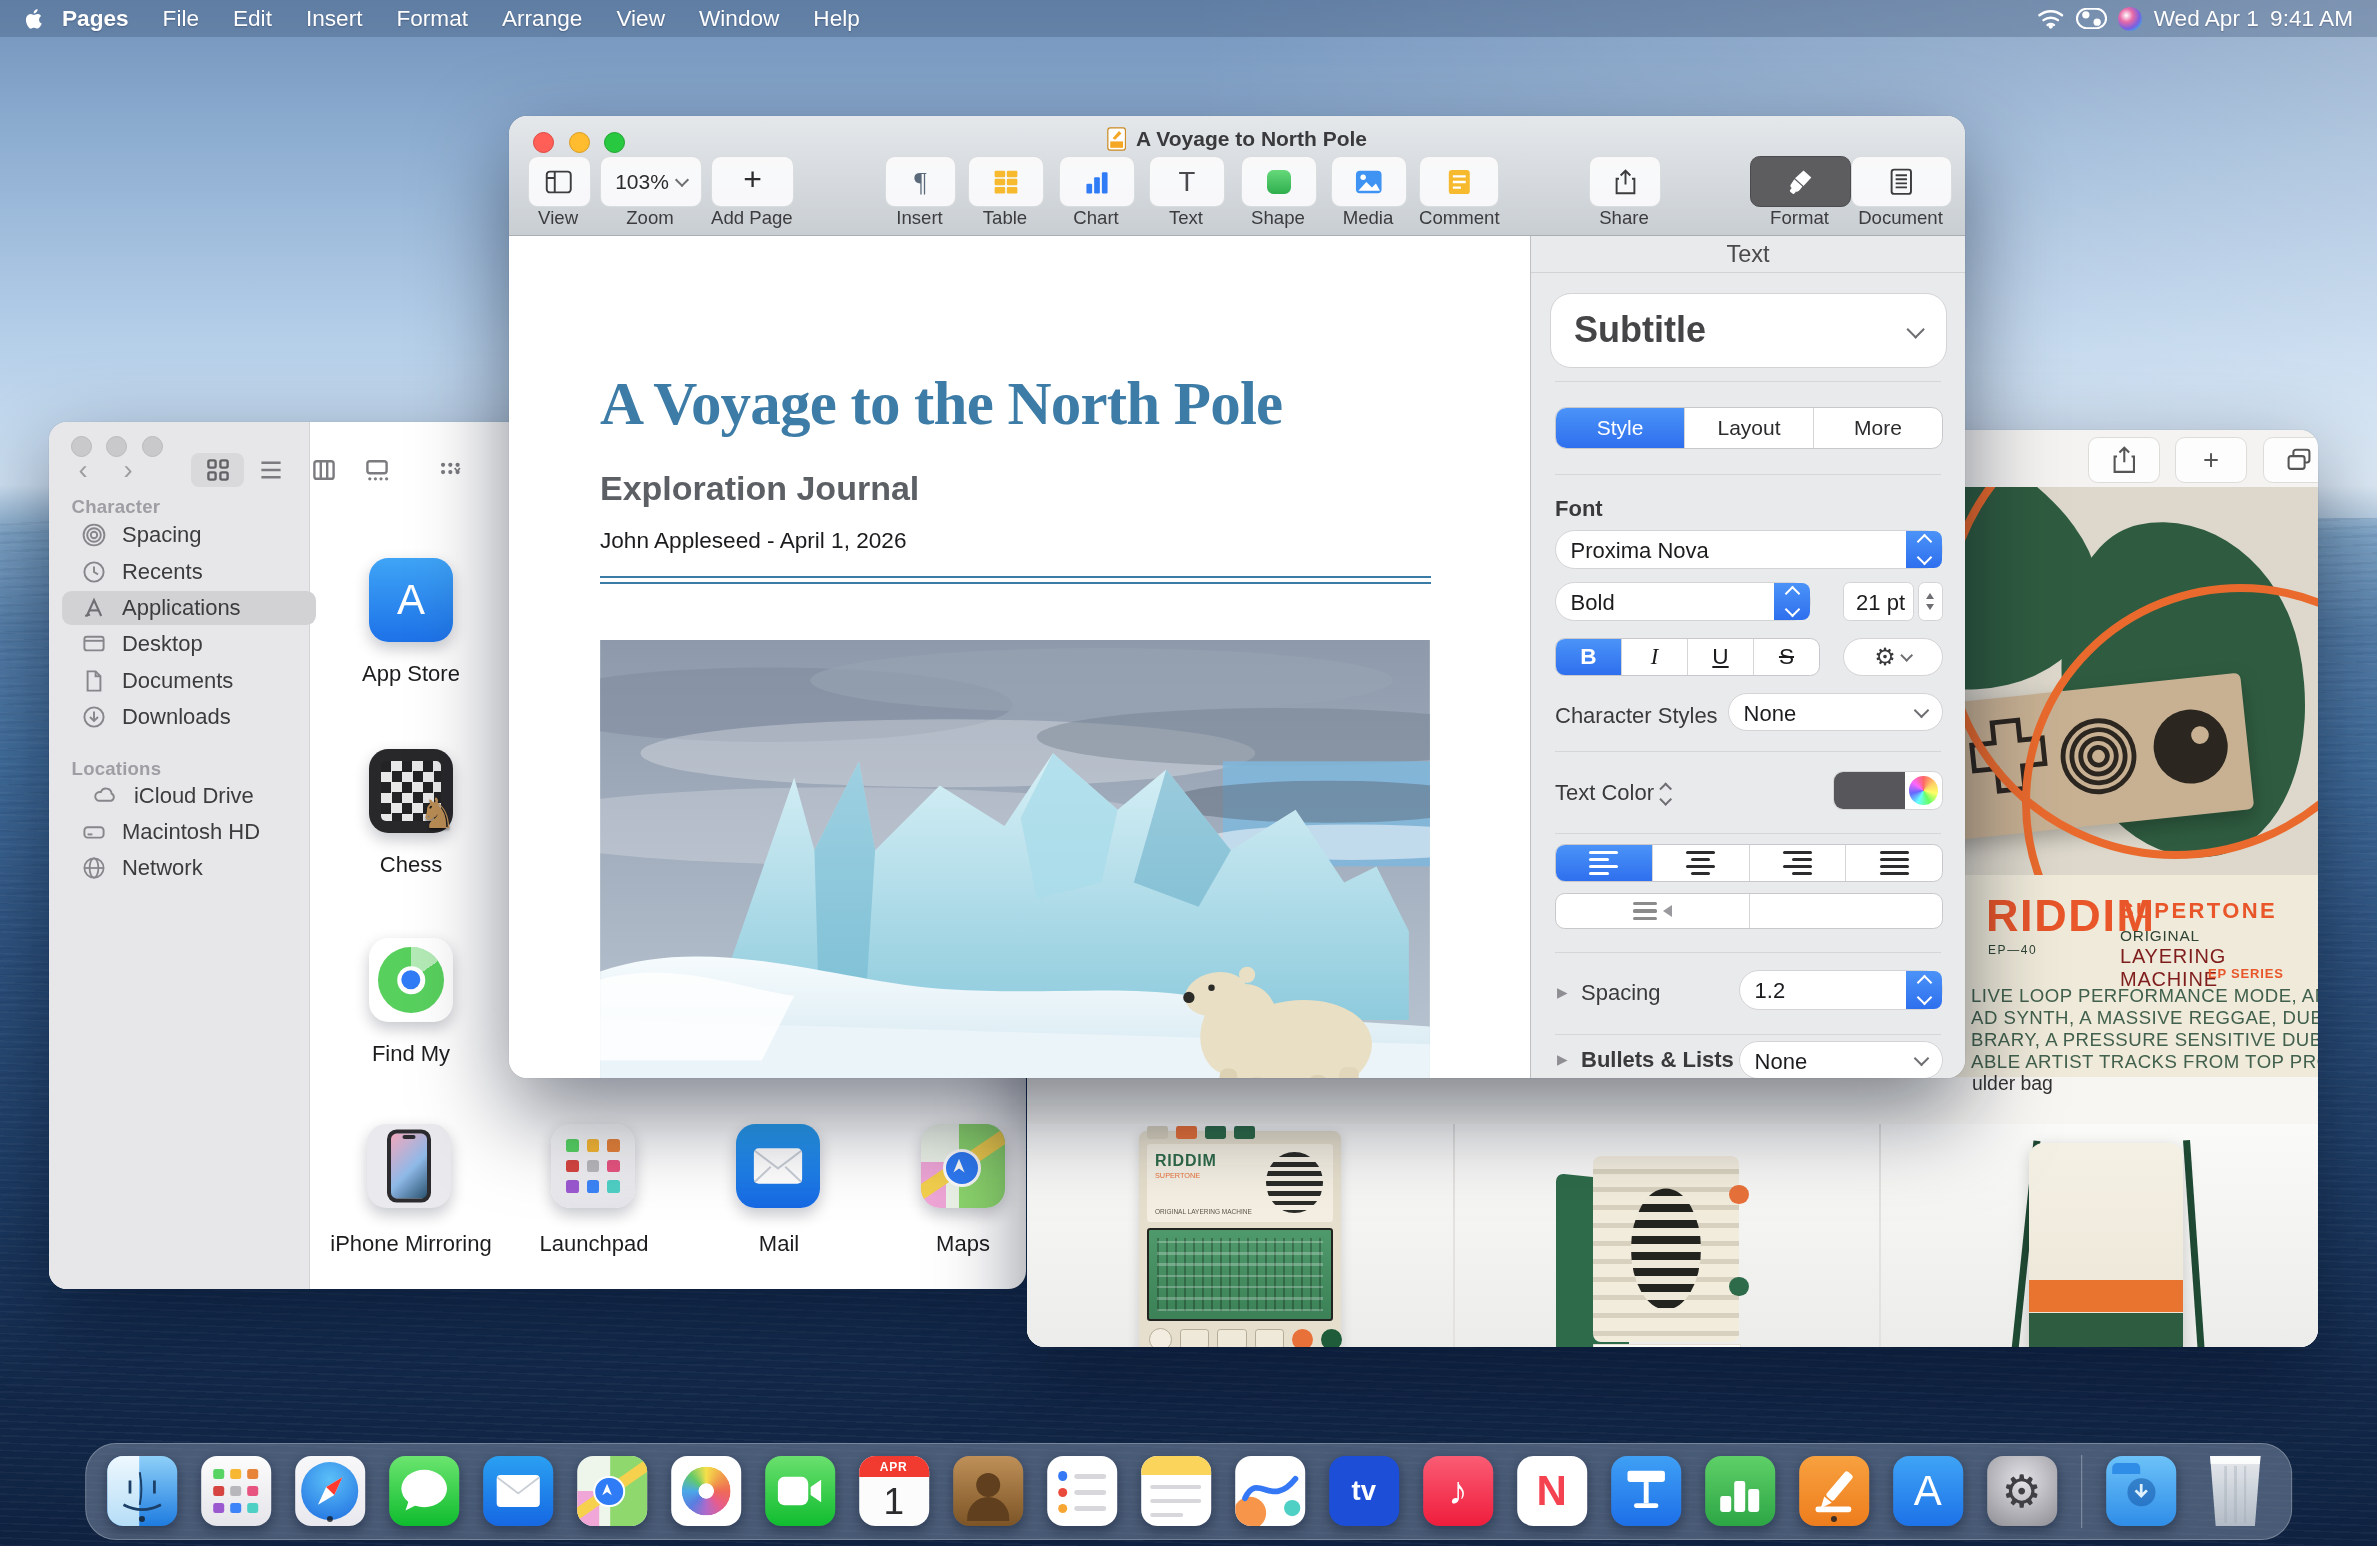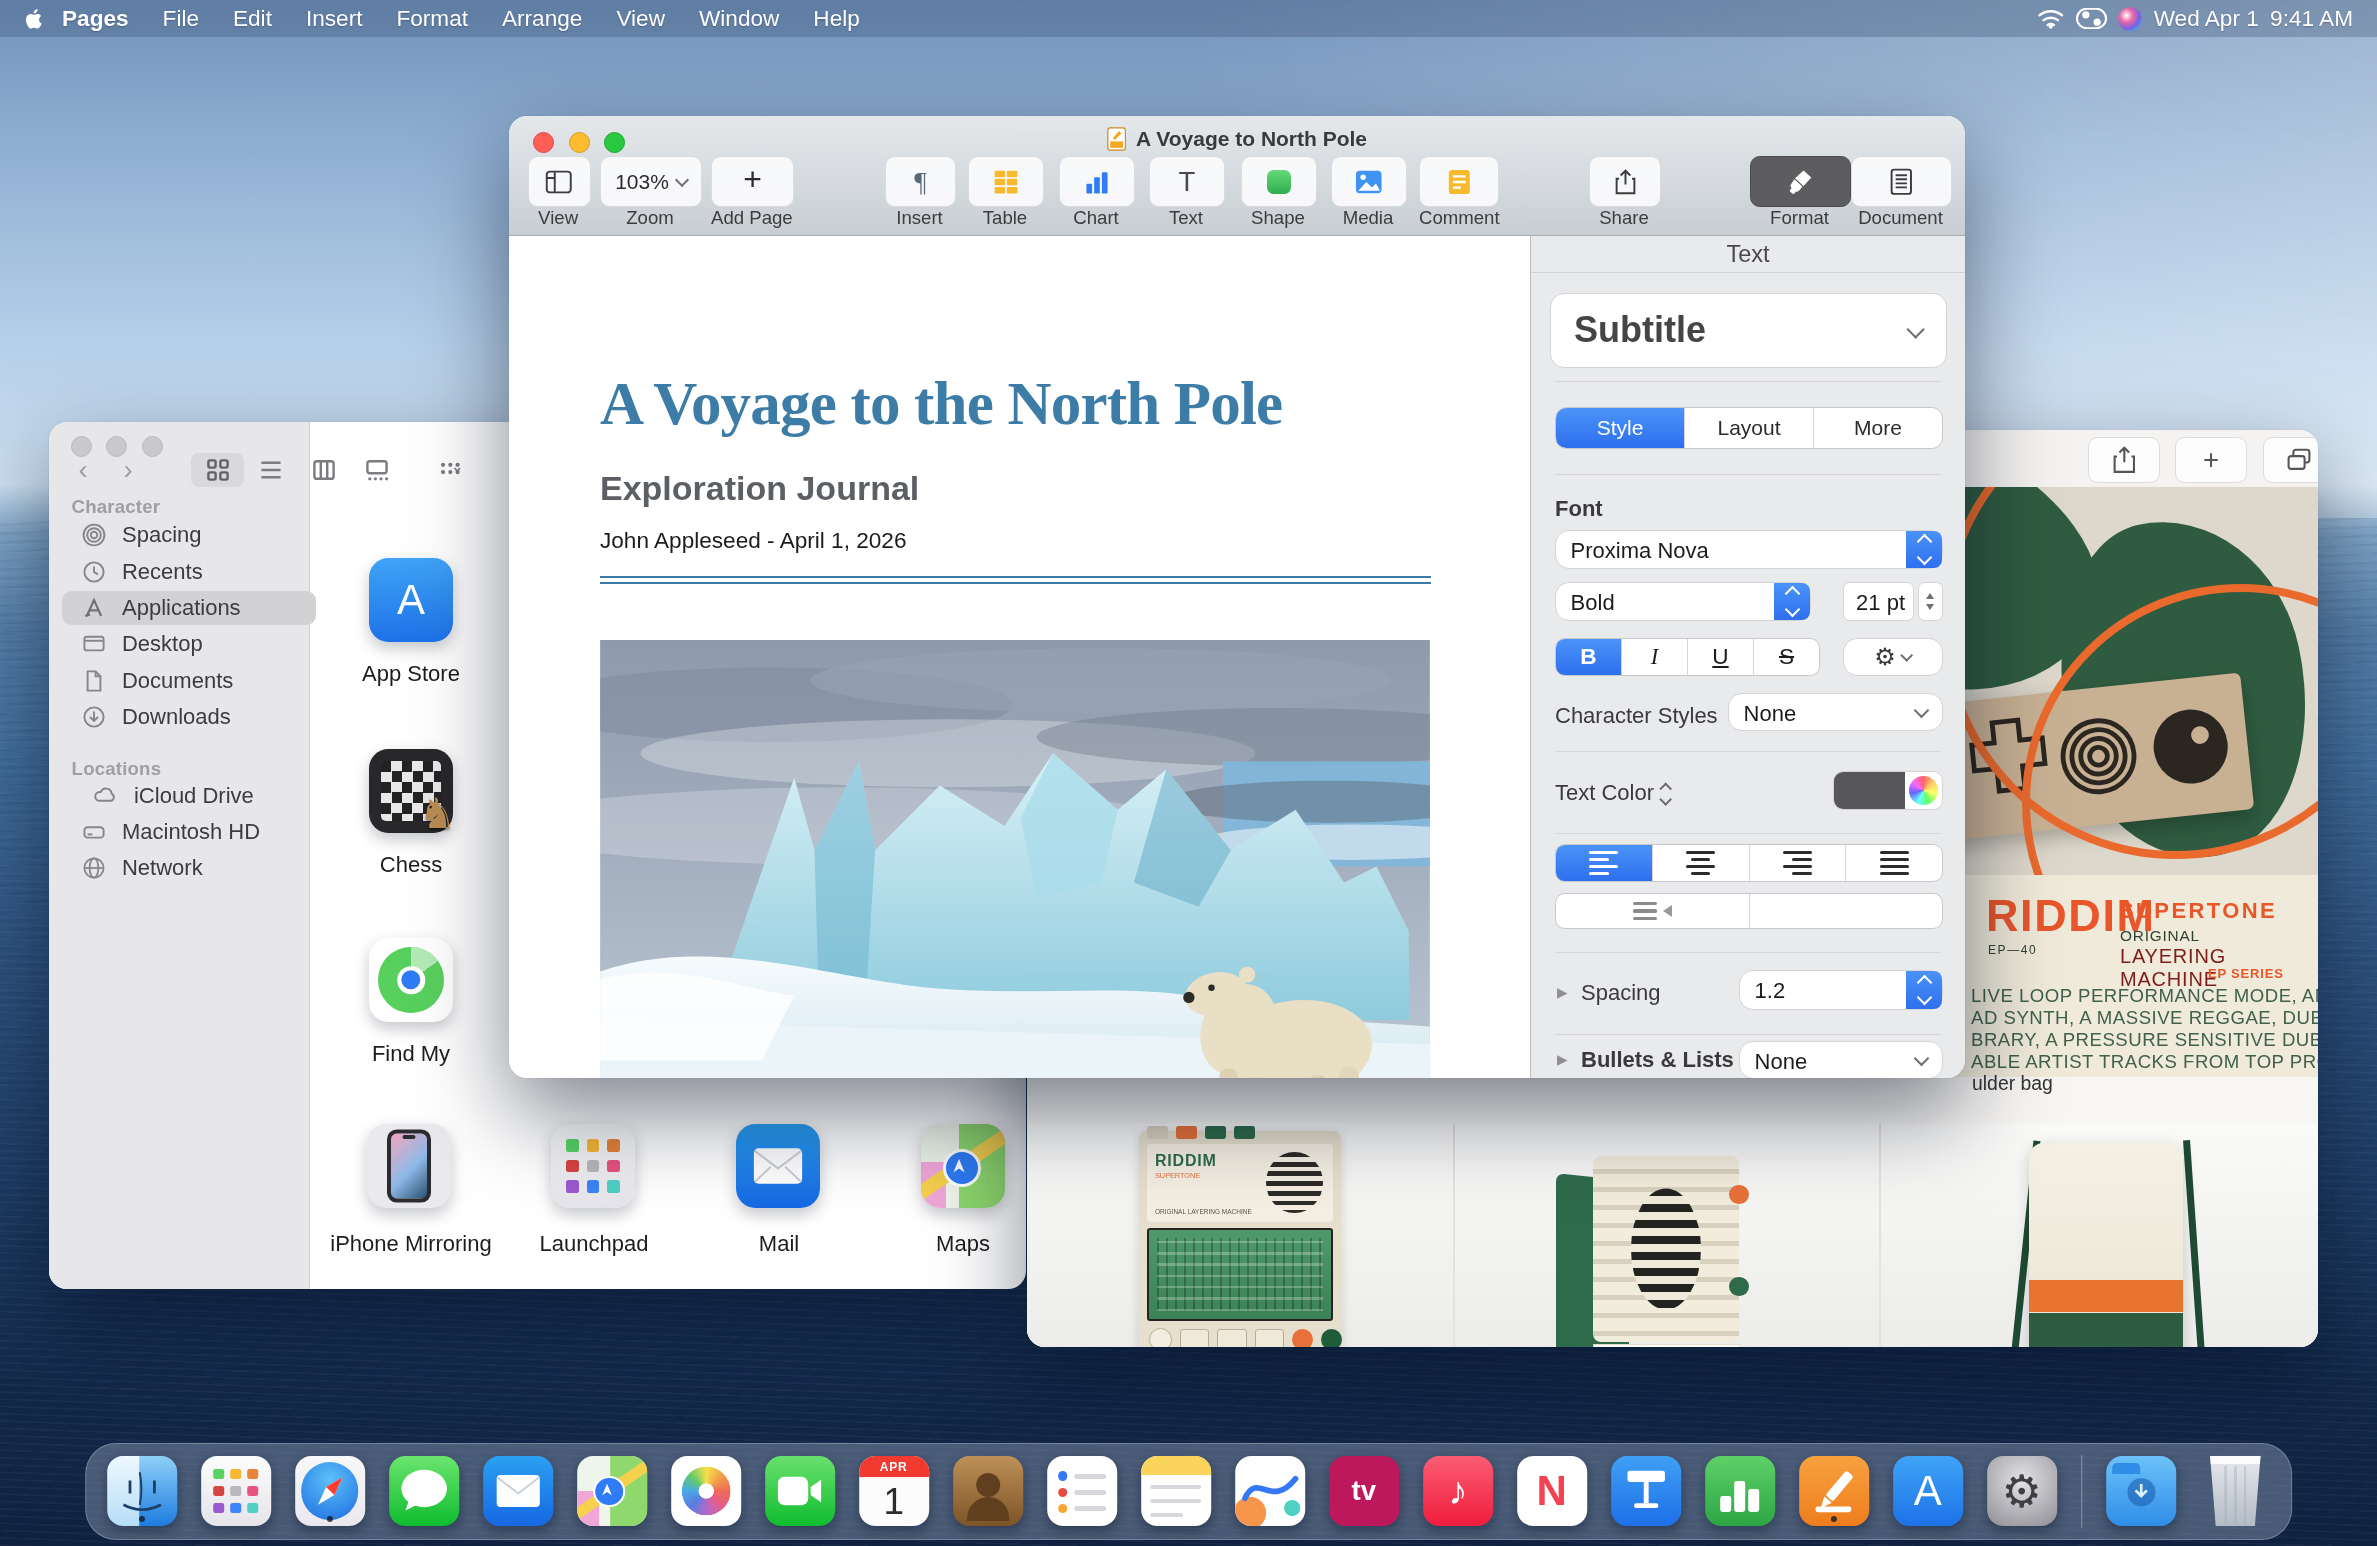--- a/index.html
+++ b/index.html
@@ -59,21 +59,21 @@
   .ic-msg{background:linear-gradient(180deg,#6be56f,#0fbc2e)}
   .ic-mail{background:linear-gradient(180deg,#2aa0f2,#1668e3)}
   .ic-maps{background:#eef5ea;overflow:hidden}
   .ic-photos{background:#fff}
   .ic-ft{background:linear-gradient(180deg,#6ae06e,#10bd2f)}
   .ic-cal{background:#fcfcfd}
   .ic-contacts{background:linear-gradient(180deg,#bf9058,#7c5426)}
   .ic-rem{background:#fff}
   .ic-notes{background:#fff;overflow:hidden}
   .ic-freeform{background:#fff;overflow:hidden}
-  .ic-atv{background:#be185d;color:#fff;display:flex;align-items:center;justify-content:center;
+  .ic-atv{background:#1d4ed8;color:#fff;display:flex;align-items:center;justify-content:center;
           font-size:27.5px;font-weight:bold}
   .ic-music{background:linear-gradient(180deg,#fb5c74,#ef1d3c);color:#fff;display:flex;align-items:center;justify-content:center;font-size:39px}
   .ic-news{background:#fff;display:flex;align-items:center;justify-content:center;color:#f54251;font-size:42px;font-weight:bold}
   .ic-keynote{background:linear-gradient(180deg,#3fa0f5,#1d6fe8)}
   .ic-numbers{background:linear-gradient(180deg,#5fd068,#2ca644)}
   .ic-pages{background:linear-gradient(180deg,#f8a13f,#ee7d1d)}
   .ic-appstore{background:linear-gradient(180deg,#3fa4f6,#1d72e8);display:flex;align-items:center;justify-content:center;color:#fff;font-size:42px;font-weight:300}
   .ic-settings{background:radial-gradient(circle at 50% 35%,#e3e3e8,#8d8d93);display:flex;align-items:center;justify-content:center;font-size:45px;color:#3f3f44}
   .ic-dl{background:linear-gradient(180deg,#6cc2f8,#2f8de8)}
   .ic-trash{background:linear-gradient(180deg,rgba(244,246,248,.92),rgba(205,211,218,.8));
@@ -107,21 +107,21 @@
   .doc-area{left:0;top:120px;width:1021px;bottom:0;background:#fff;overflow:hidden}
   .doc-title{font-family:"Liberation Serif",serif;font-weight:bold;color:#3d7ca6;font-size:61px;letter-spacing:-0.8px}
   .doc-sub{font-size:34px;font-weight:bold;color:#5c6065}
   .doc-by{font-size:22.6px;color:#1c1c1e}
   .doc-sep{border-top:2.4px solid #3a7ca6;border-bottom:2.4px solid #3a7ca6;height:4px}
 
   
   .panel{left:1021px;top:120px;right:0;bottom:0;background:#e9eaeb;border-left:0.8px solid #bfc0c2}
   .panel-h{left:0;top:0;right:0;height:36px;border-bottom:0.8px solid #d3d3d5;
     display:flex;align-items:center;justify-content:center;font-size:23.5px;color:#4a4a4c}
-  .wbox{background:#fff;border:0.8px solid #d4d4d7;border-radius:14px}
+  .wbox{background:#fff;border:0.8px solid #d4d4d7;border-radius:21px}
   .chev{width:11.3px;height:11.3px;border-right:2.4px solid #6e6e73;border-bottom:2.4px solid #6e6e73;transform:rotate(45deg)}
   .pdivider{height:0.8px;background:#d6d6d8}
   .seg3{display:flex;border:0.8px solid #c8c8cc;border-radius:11.3px;background:#fff;overflow:hidden}
   .seg3 div{flex:1;display:flex;align-items:center;justify-content:center;font-size:21px;color:#2c2c2e;border-left:0.8px solid #d5d5d8}
   .seg3 div:first-child{border-left:none}
   .seg3 .on{background:linear-gradient(180deg,#4b93f8,#2e6fee);color:#fff}
   .plabel{font-size:22px;color:#3a3a3c}
   .stepper{position:absolute;right:0;top:0;bottom:0;width:36px;border-radius:0 8px 8px 0;
     background:linear-gradient(180deg,#4b93f8,#2e6fee);display:flex;flex-direction:column;align-items:center;justify-content:center;gap:4.9px}
   .stepper i{width:9px;height:9px;border-right:2.4px solid #fff;border-bottom:2.4px solid #fff}

